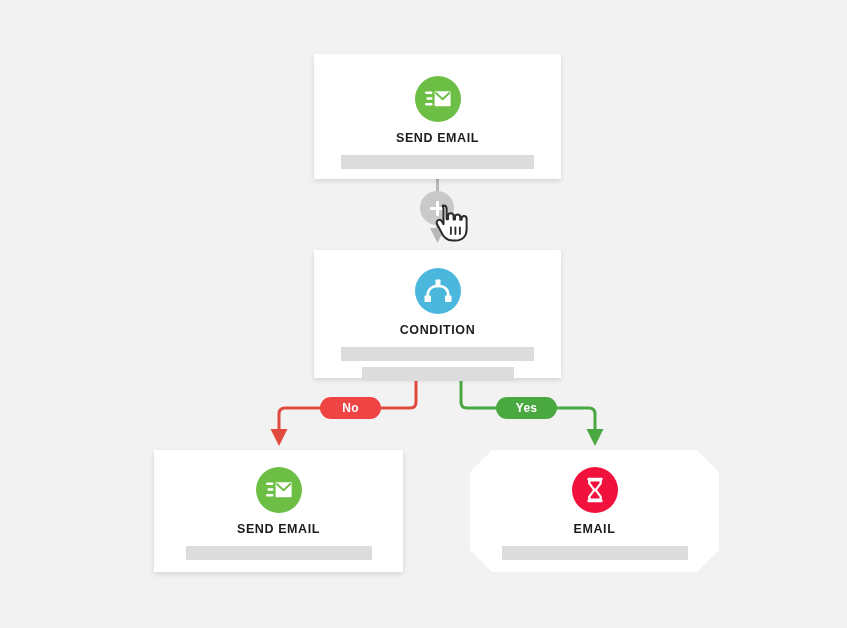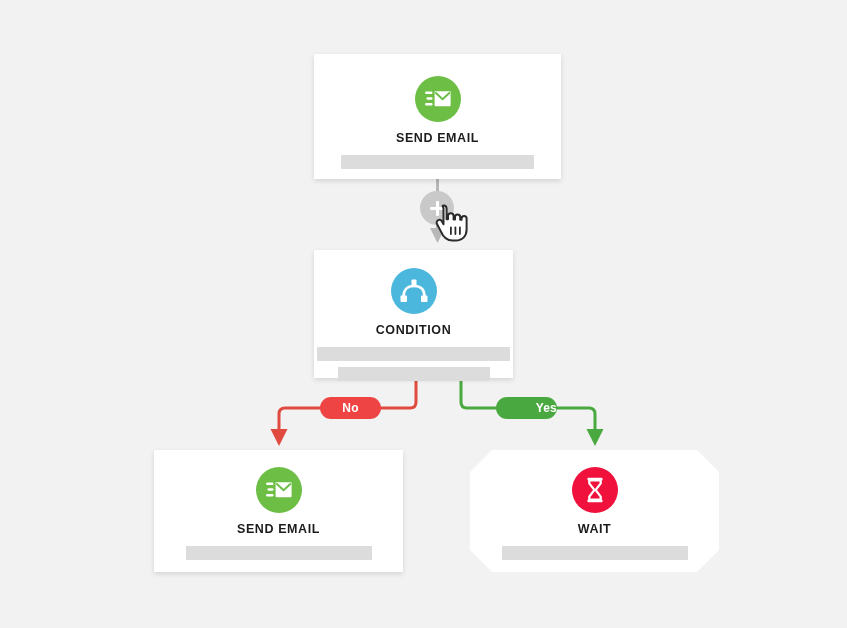--- a/index.html
+++ b/index.html
@@ -86,21 +86,21 @@
   .bar.bar2 { margin-top: 6px; }
 
   
   #node-send-email-top {
     left: 302px; top: 54px; width: 247px; height: 125px;
   }
   #node-send-email-top .node-inner { padding-top: 22px; }
   #node-send-email-top .bar-w1 { width: 193px; }
 
   #node-condition {
-    left: 302px; top: 250px; width: 199px; height: 128px;
+    left: 302px; top: 250px; width: 247px; height: 128px;
   }
   #node-condition .node-inner { padding-top: 18px; }
   #node-condition .bar-w1 { width: 193px; }
   #node-condition .bar-w2 { width: 152px; }
 
   #node-send-email-bottom {
     left: 142px; top: 450px; width: 249px; height: 122px;
   }
   #node-send-email-bottom .node-inner { padding-top: 17px; }
   #node-send-email-bottom .bar-w1 { width: 186px; }
@@ -148,21 +148,20 @@
     box-sizing: border-box;
     letter-spacing: 0.2px;
   }
   #branch-pill-no {
     left: 308px; top: 397px; width: 61px;
     background: #ef4444;
   }
   #branch-pill-yes {
     left: 484px; top: 397px; width: 61px;
     background: #4aa840;
-    justify-content: flex-end;
   }
 
   
   #mouse-cursor {
     position: absolute;
     left: 422px;
     top: 203px;
     width: 34px;
     height: 40px;
     pointer-events: none;
@@ -277,18 +276,18 @@
     <div class="node-inner">
       <div class="node-icon" style="background:#f0123c">
         <svg width="20" height="26" viewBox="0 0 20 26" aria-hidden="true">
           <rect x="2.5" y="0.8" width="15" height="2.6" rx="0.7" fill="#ffffff"></rect>
           <rect x="2.5" y="22.6" width="15" height="2.6" rx="0.7" fill="#ffffff"></rect>
           <path d="M4.3 3.4 h11.4 v3.0 L11.1 12.4 a1.1 1.1 0 0 0 0 1.2
                    L15.7 19.6 v3.0 h-11.4 v-3.0 L8.9 13.6
                    a1.1 1.1 0 0 0 0 -1.2 L4.3 6.4 z" fill="none" stroke="#ffffff" stroke-width="2.3" stroke-linejoin="round"></path>
         </svg>
       </div>
-      <div class="node-title">WAIT</div>
+      <div class="node-title">EMAIL</div>
       <div class="bar bar-w1"></div>
     </div>
   </div>
 
 </div>
 
 </body></html>

